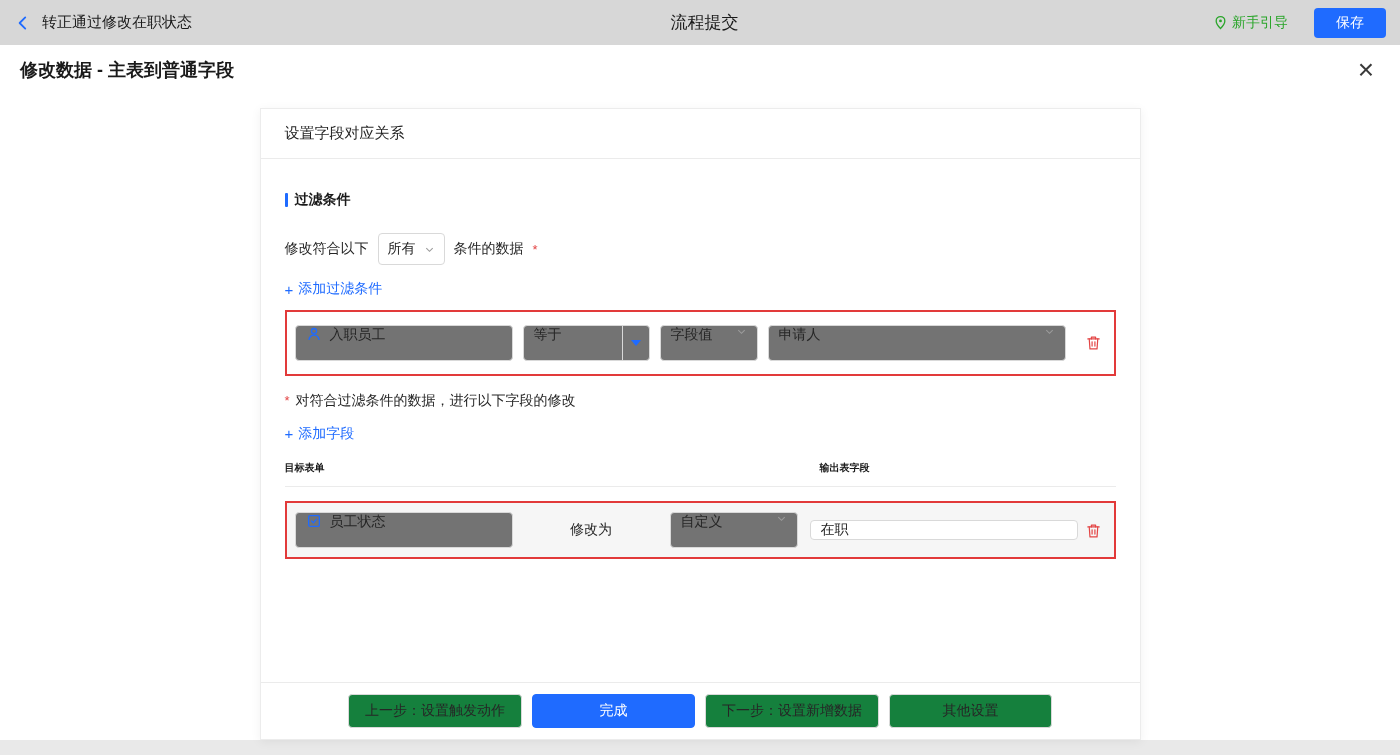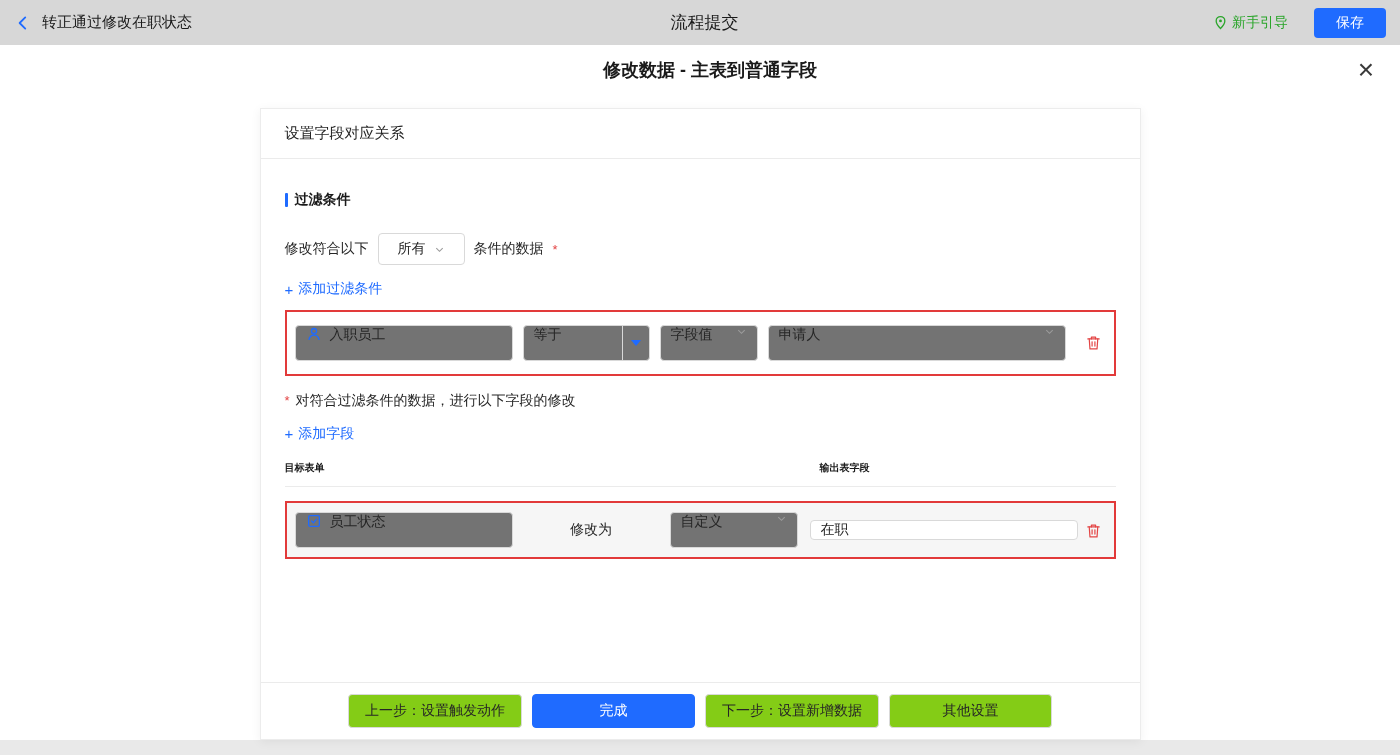--- a/index.html
+++ b/index.html
@@ -12,33 +12,33 @@
   .topbar{height:45px;background:#d7d7d7;display:flex;align-items:center;padding:0 14px;position:relative;}
   .tb-left{display:flex;align-items:center;gap:10px;}
   .tb-back{display:flex;align-items:center;cursor:pointer;}
   .tb-title{font-size:15px;color:#1a1a1a;}
   .tb-center{position:absolute;left:9px;right:0;text-align:center;font-size:17px;color:#1a1a1a;pointer-events:none;}
   .tb-right{margin-left:auto;display:flex;align-items:center;gap:26px;z-index:1;}
   .guide{display:flex;align-items:center;gap:5px;color:#2aa52a;font-size:14px;cursor:pointer;}
   .save-btn{background:#1f6bff;color:#fff;border:none;border-radius:4px;font-size:14px;height:30px;padding:0 22px;cursor:pointer;font-family:inherit;}
   
   .modal{background:#fff;height:695px;}
-  .modal-header{height:50px;position:relative;display:flex;align-items:center;justify-content:center;margin-left:20px;}
+  .modal-header{height:50px;position:relative;display:flex;align-items:center;margin-left:20px;}
   .modal-title{font-size:18px;font-weight:700;color:#1a1a1a;}
   .modal-close{position:absolute;right:26px;top:50%;transform:translateY(-50%);font-size:28px;font-weight:300;color:#3a3a3a;cursor:pointer;line-height:1;}
   
   .card{width:881px;height:632px;margin:13px auto 0;background:#fff;border:1px solid #ececec;box-shadow:0 2px 10px rgba(0,0,0,.06);display:flex;flex-direction:column;}
   .card-header{height:50px;flex:none;display:flex;align-items:center;padding:0 24px;font-size:15px;color:#262626;border-bottom:1px solid #ebebeb;}
   .card-body{flex:1;padding:0 24px;overflow:hidden;}
   .section-title{display:flex;align-items:center;font-size:14px;font-weight:700;color:#1a1a1a;}
   .section-title::before{content:"";width:3px;height:14px;background:#1f6bff;margin-right:7px;border-radius:1px;}
   .sec1{margin-top:32px;}
   .sec2{margin-top:20px;}
   .filter-line{margin-top:24px;display:flex;align-items:center;gap:9px;font-size:14px;}
-  .mini-select{height:32px;border:1px solid #d9d9d9;border-radius:4px;background:#fff;display:flex;align-items:center;gap:8px;padding:0 19px;cursor:pointer;}
+  .mini-select{height:32px;border:1px solid #d9d9d9;border-radius:4px;background:#fff;display:flex;align-items:center;gap:8px;padding:0 9px;cursor:pointer;}
   .star{color:#e34444;font-size:13px;}
   .add-row{margin-top:15px;}
   .add-link{display:inline-flex;align-items:center;gap:5px;color:#1f6bff;font-size:14px;cursor:pointer;}
   .plus{font-size:15px;line-height:1;}
   .hl-box{border:2px solid #e23a3a;margin-top:11px;padding:13px 8px;display:flex;align-items:center;gap:10px;}
   .ctl{height:36px;border:1px solid #d9d9d9;border-radius:4px;background:#737373;display:flex;align-items:flex-start;font-size:14px;color:#262626;flex:none;}
   .field-input{width:218px;padding:0 10px;gap:8px;cursor:pointer;}
   .op-select{width:127px;cursor:pointer;}
   .op-text{flex:1;padding:0 10px;}
   .op-toggle{width:27px;height:100%;border-left:1px solid #d9d9d9;display:flex;align-items:center;justify-content:center;cursor:pointer;}
@@ -48,21 +48,21 @@
   .sel-value{width:298px;}
   .sel-mode{width:128px;margin-right:12px;}
   .trash{margin-left:auto;margin-right:4px;background:none;border:none;cursor:pointer;display:flex;align-items:center;flex:none;}
   .desc-line{margin-top:16px;display:flex;align-items:center;gap:6px;font-size:14px;color:#262626;}
   .cols{margin-top:18px;display:flex;font-size:10px;font-weight:700;color:#1a1a1a;padding-bottom:11px;border-bottom:1px solid #ebebeb;align-items:center;}
   .col-target{width:535px;}
   .map-box{margin-top:14px;background:#f6f6f6;padding:9px 8px;gap:0;}
   .modify-label{width:157px;text-align:center;font-size:14px;color:#262626;flex:none;}
   .value-input{width:268px;height:20px;padding:0 10px;border:1px solid #d9d9d9;border-radius:4px;font-size:14px;color:#262626;background:#fff;font-family:inherit;flex:none;}
   .card-footer{flex:none;height:57px;border-top:1px solid #ebebeb;display:flex;align-items:center;justify-content:center;gap:10px;}
-  .btn{height:34px;min-width:163px;padding:0 16px;border-radius:4px;font-size:14px;font-family:inherit;cursor:pointer;background:#84cc16;border:1px solid #d9d9d9;color:#262626;}
+  .btn{height:34px;min-width:163px;padding:0 16px;border-radius:4px;font-size:14px;font-family:inherit;cursor:pointer;background:#15803d;border:1px solid #d9d9d9;color:#262626;}
   .btn-primary{background:#1f6bff;border-color:#1f6bff;color:#fff;}
   .chev{flex:none;}
 </style>
 </head>
 <body>
 
 <div class="topbar">
   <div class="tb-left">
     <span class="tb-back">
       <svg width="18" height="18" viewBox="0 0 24 24">

